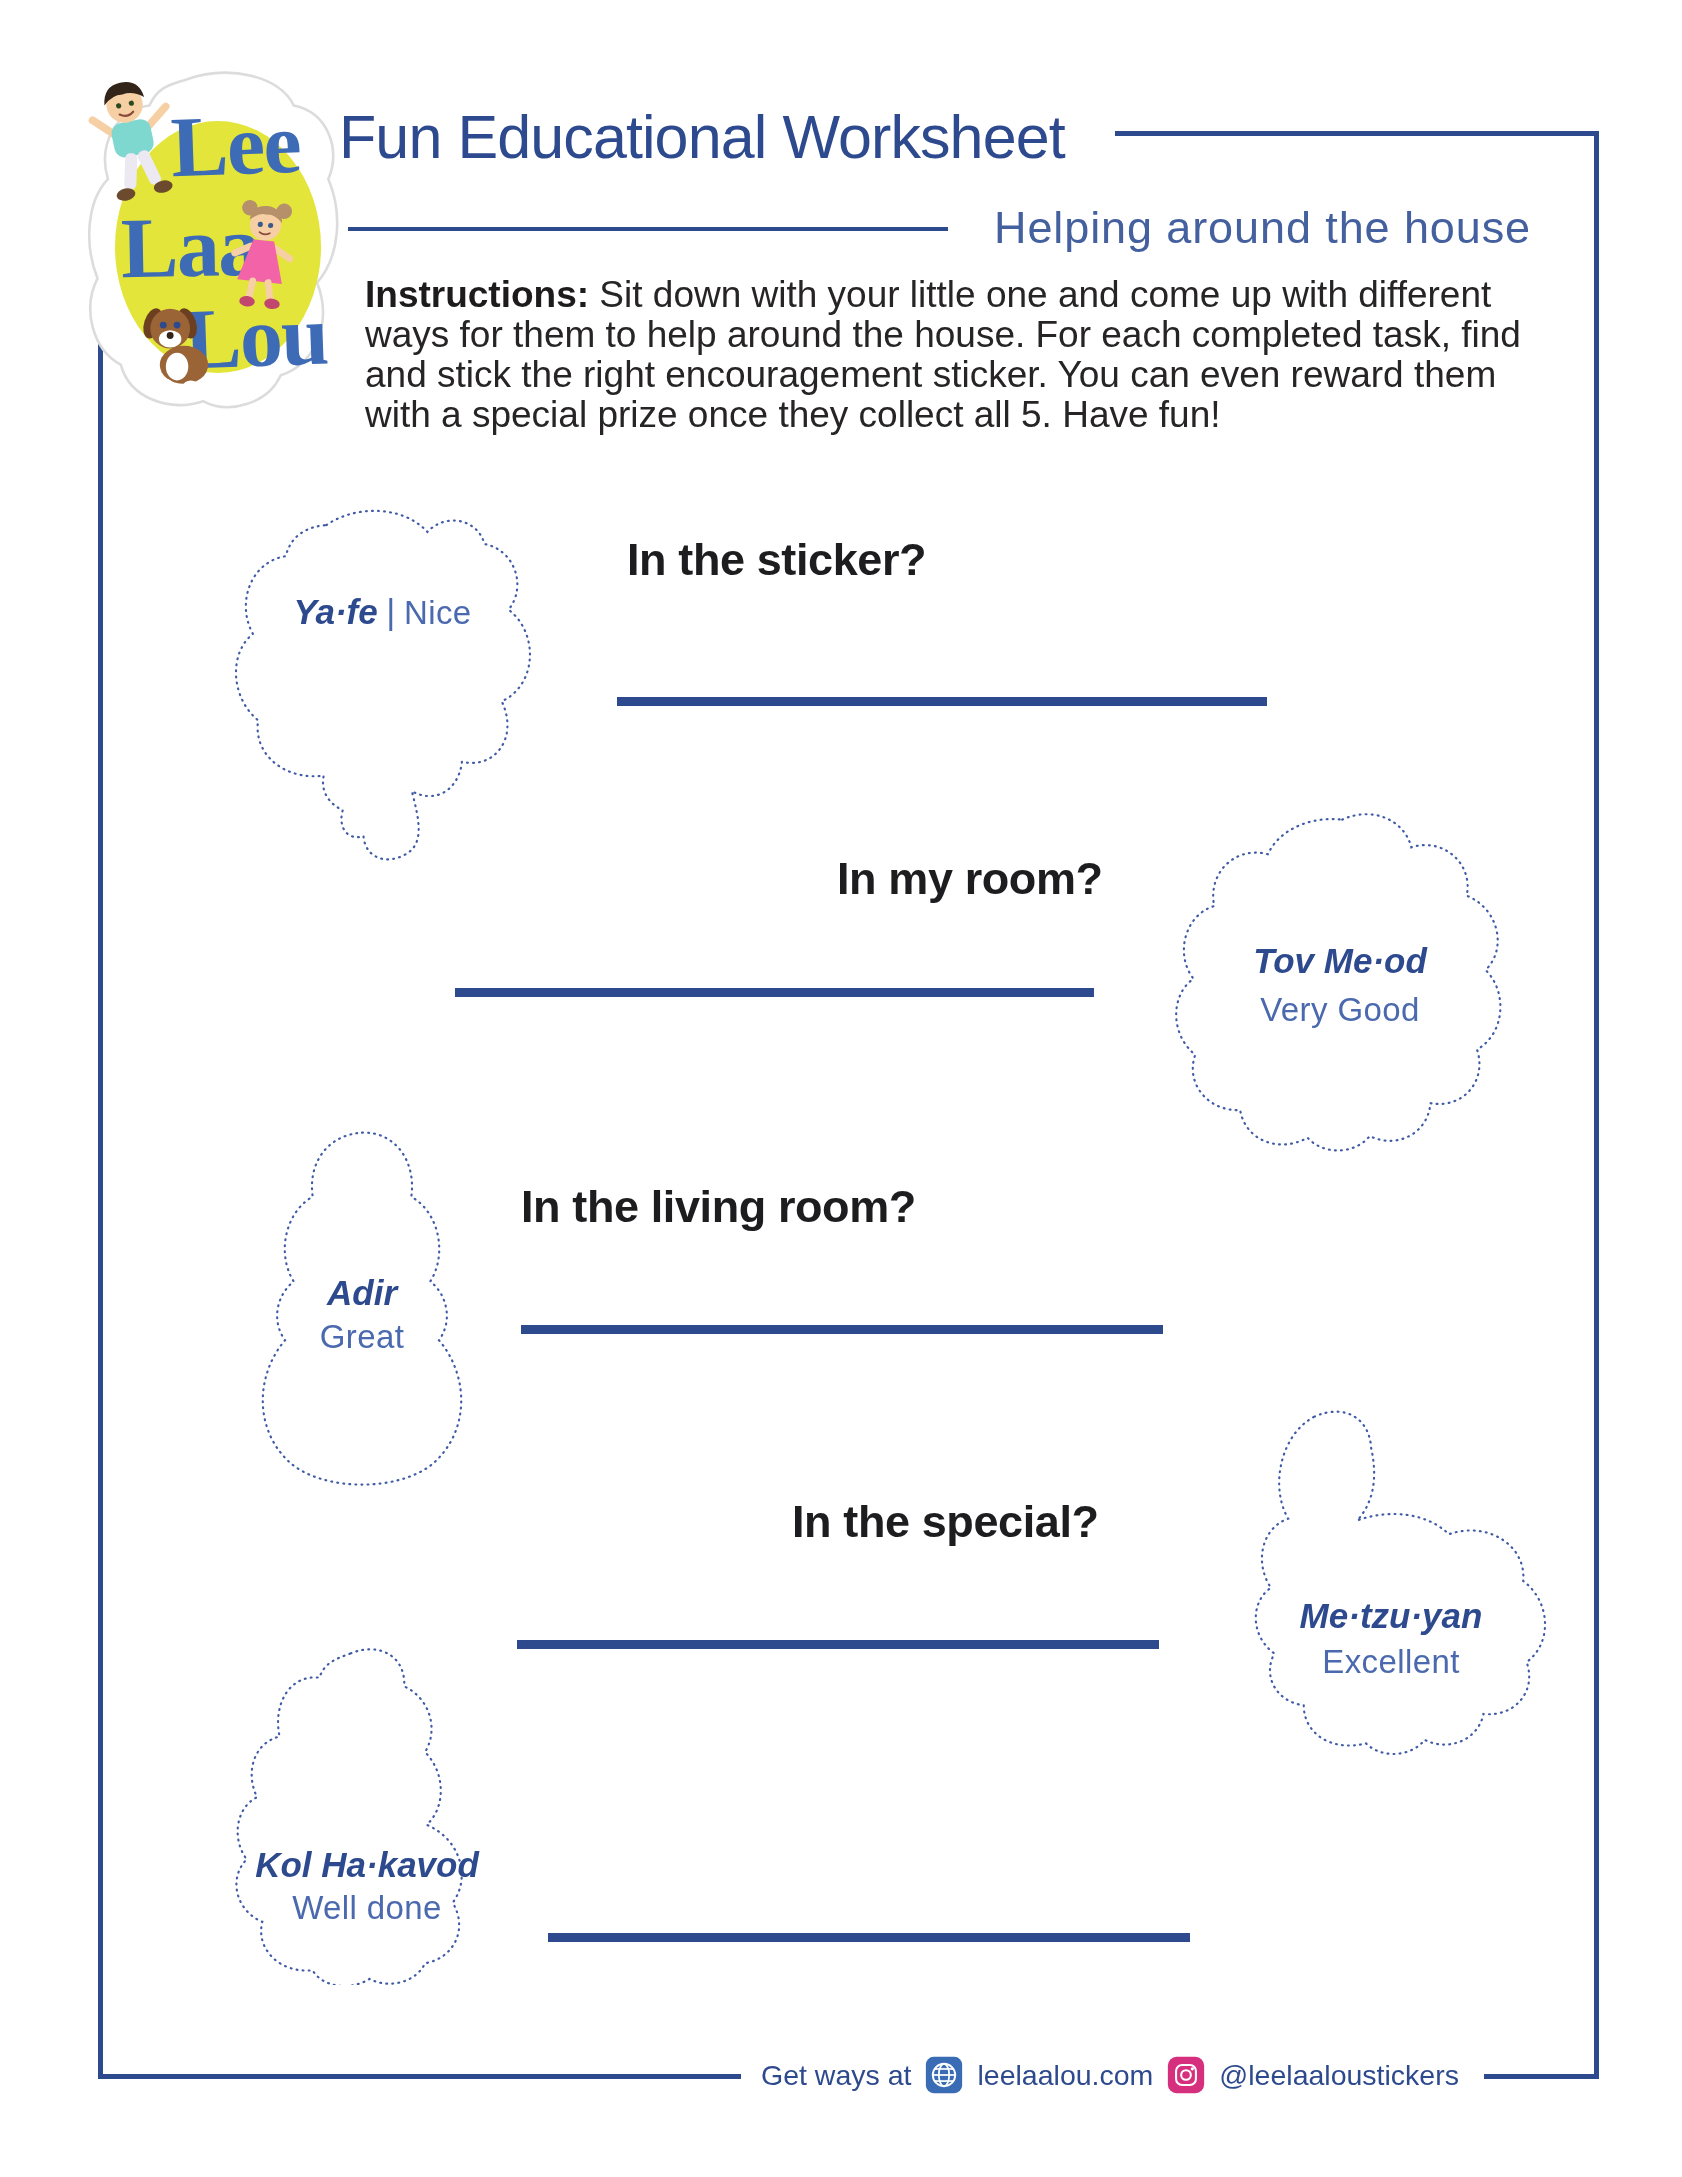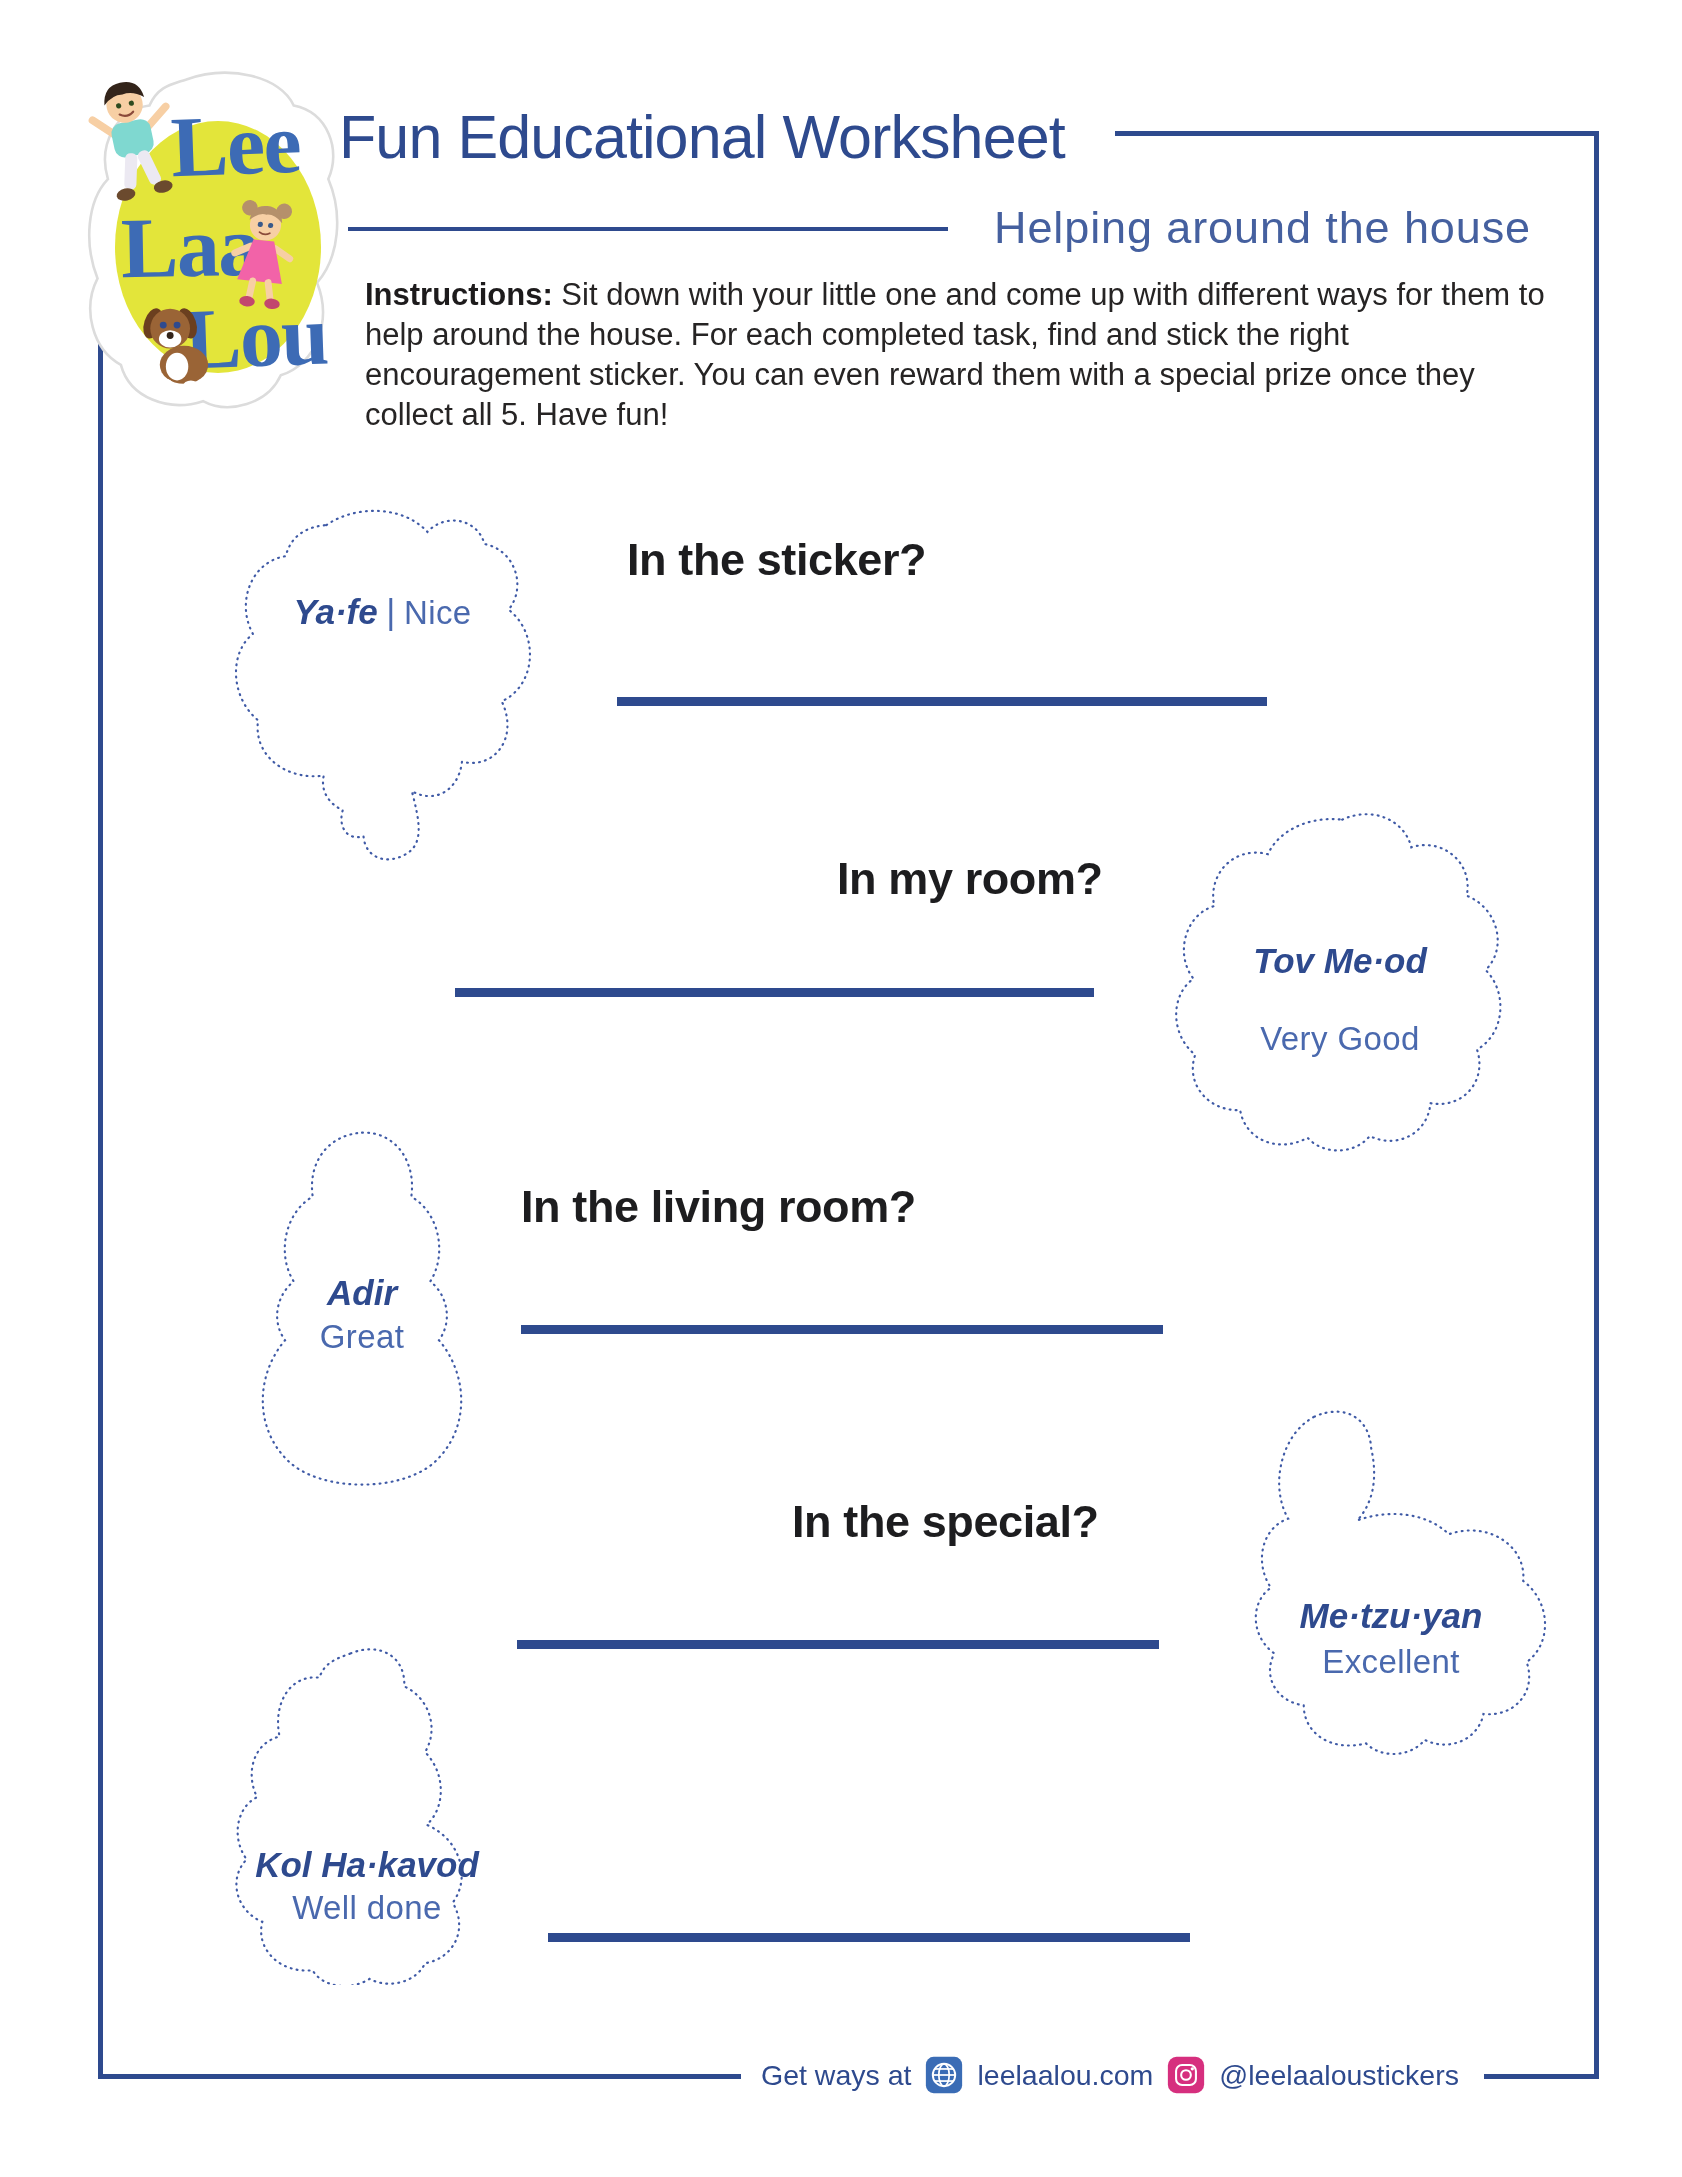--- a/index.html
+++ b/index.html
@@ -20,21 +20,21 @@
   .title {
     position:absolute; left:339px; top:102px;
     font-size:61px; font-weight:400; letter-spacing:-0.9px; color:#2e4a8e;
   }
   .subtitle {
     position:absolute; left:951px; top:202px; width:623px;
     text-align:center; font-size:45px; font-weight:400; letter-spacing:0.9px; color:#45609f;
   }
   .instructions {
     position:absolute; left:365px; top:275px; width:1202px;
-    font-size:31px; line-height:40px; color:#262424;
+    font-size:37px; line-height:40px; color:#262424;
   }
   .instructions b { font-weight:700; color:#1d1b1c; }
 
   
   .logo { position:absolute; left:82px; top:71px; width:261px; height:344px; }
   .logo svg.blob  { position:absolute; left:0; top:0; }
   .logo .circle {
     position:absolute; left:33px; top:50px; width:206px; height:252px;
     border-radius:50%; background:#e3e53a;
   }
@@ -66,21 +66,21 @@
   
   .sticker { position:absolute; }
   .sticker svg { position:absolute; left:0; top:0; }
   .sticker .stext { position:absolute; left:0; width:100%; text-align:center; white-space:nowrap; }
   .heb { font-style:italic; font-weight:700; color:#2e4a8e; font-size:35px; }
   .eng { font-weight:400; color:#4a69ae; font-size:33px; letter-spacing:0.4px; }
   .divider { font-weight:400; color:#4a69ae; font-size:35px; padding:0 8.6px; }
   #s0 { left:227px;  top:506px;  width:311px; height:356px; }
   #s0 .line1 { top:86px; }
   #s1 { left:1169px; top:811px;  width:342px; height:344px; }
-  #s1 .line1 { top:130px; } #s1 .line2 { top:180px;margin-top:29px; }
+  #s1 .line1 { top:130px; } #s1 .line2 { top:180px; }
   #s2 { left:247px;  top:1124px; width:230px; height:365px; }
   #s2 .line1 { top:149px; } #s2 .line2 { top:194px; }
   #s3 { left:1226px; top:1406px; width:330px; height:355px; }
   #s3 .line1 { top:190px; } #s3 .line2 { top:237px; }
   #s4 { left:219px;  top:1643px; width:296px; height:342px; }
   #s4 .line1 { top:202px; } #s4 .line2 { top:246px; }
 
   
   .footer {
     position:absolute; left:761px; top:2051px; height:48px;

